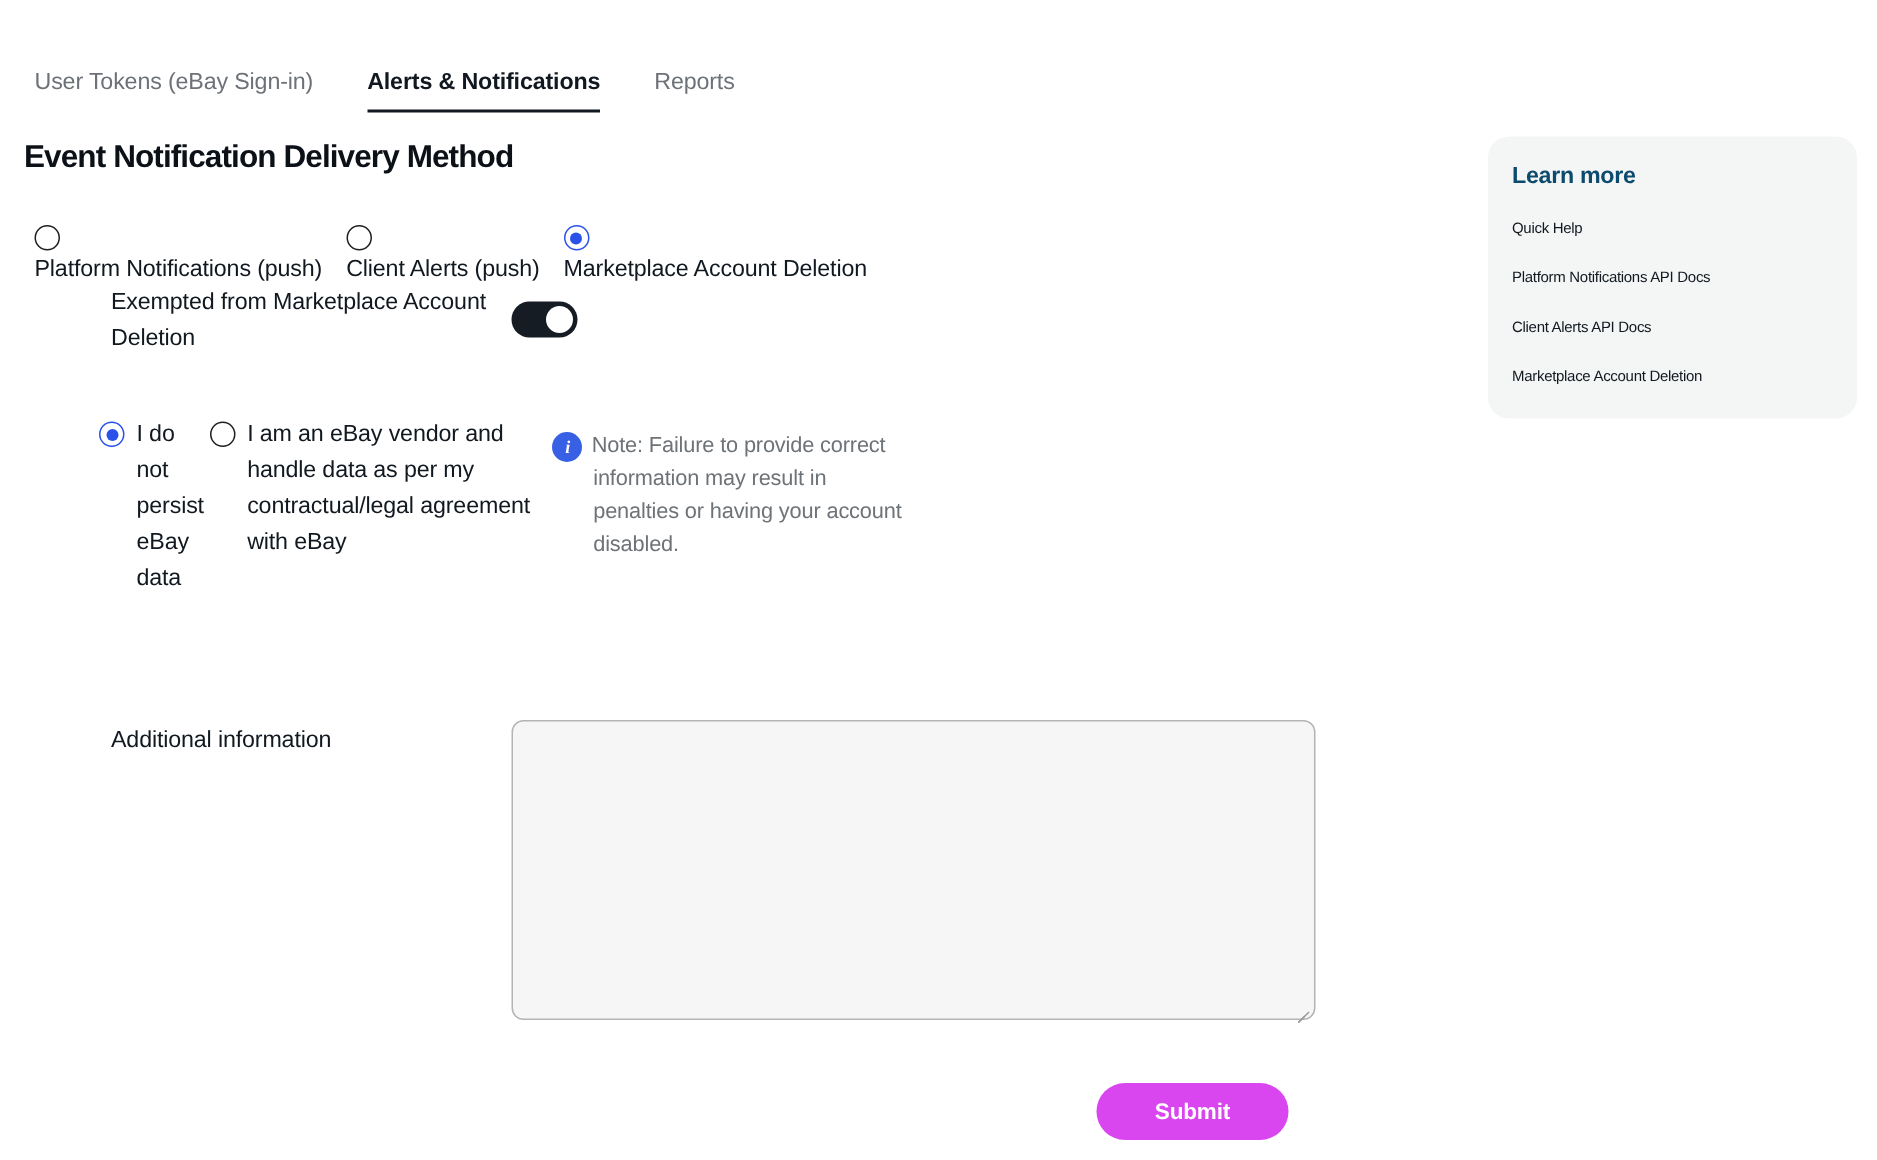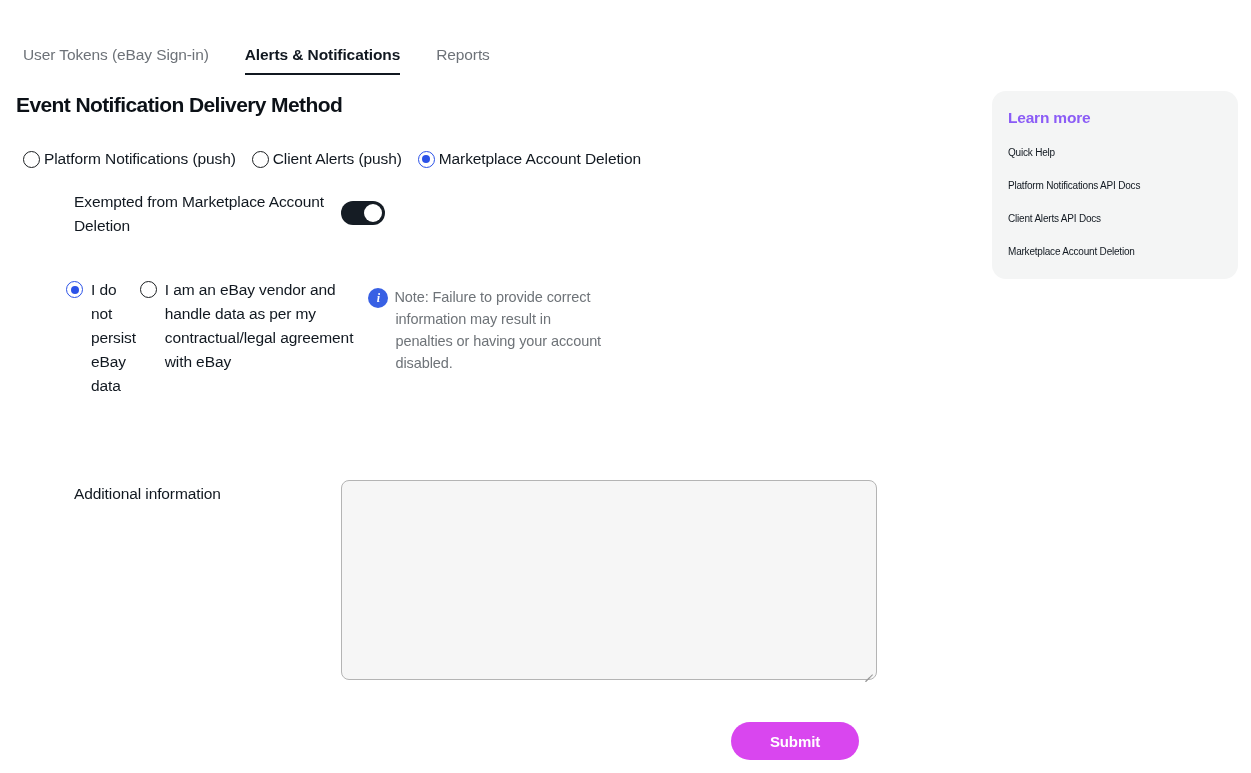--- a/index.html
+++ b/index.html
@@ -64,24 +64,24 @@
   .delivery-row {
     position: absolute;
     top: 150px;
     left: 23px;
     display: flex;
     align-items: center;
     gap: 16px;
   }
   .radio-inline {
     display: flex;
-    align-items: center;
     gap: 4px;
     cursor: pointer;
     white-space: nowrap;
+    flex-direction: column;
   }
   .radio-inline .rtext {
     font-size: 15.5px;
     color: #111820;
     letter-spacing: -0.1px;
   }
 
   
   .radio {
     width: 17px;
@@ -266,21 +266,21 @@
     top: 91px;
     left: 992px;
     width: 246px;
     border-radius: 14px;
     background: #f4f5f5;
     padding: 18px 0 22px 0;
   }
   .learn-title {
     font-size: 15.5px;
     font-weight: 700;
-    color: #8b5cf6;
+    color: #0c4a6e;
     padding: 0 16px;
     margin-bottom: 20px;
     letter-spacing: -0.2px;
   }
   .learn-link {
     display: block;
     font-size: 10px;
     color: #111820;
     padding: 0 16px;
     margin-bottom: 22px;

